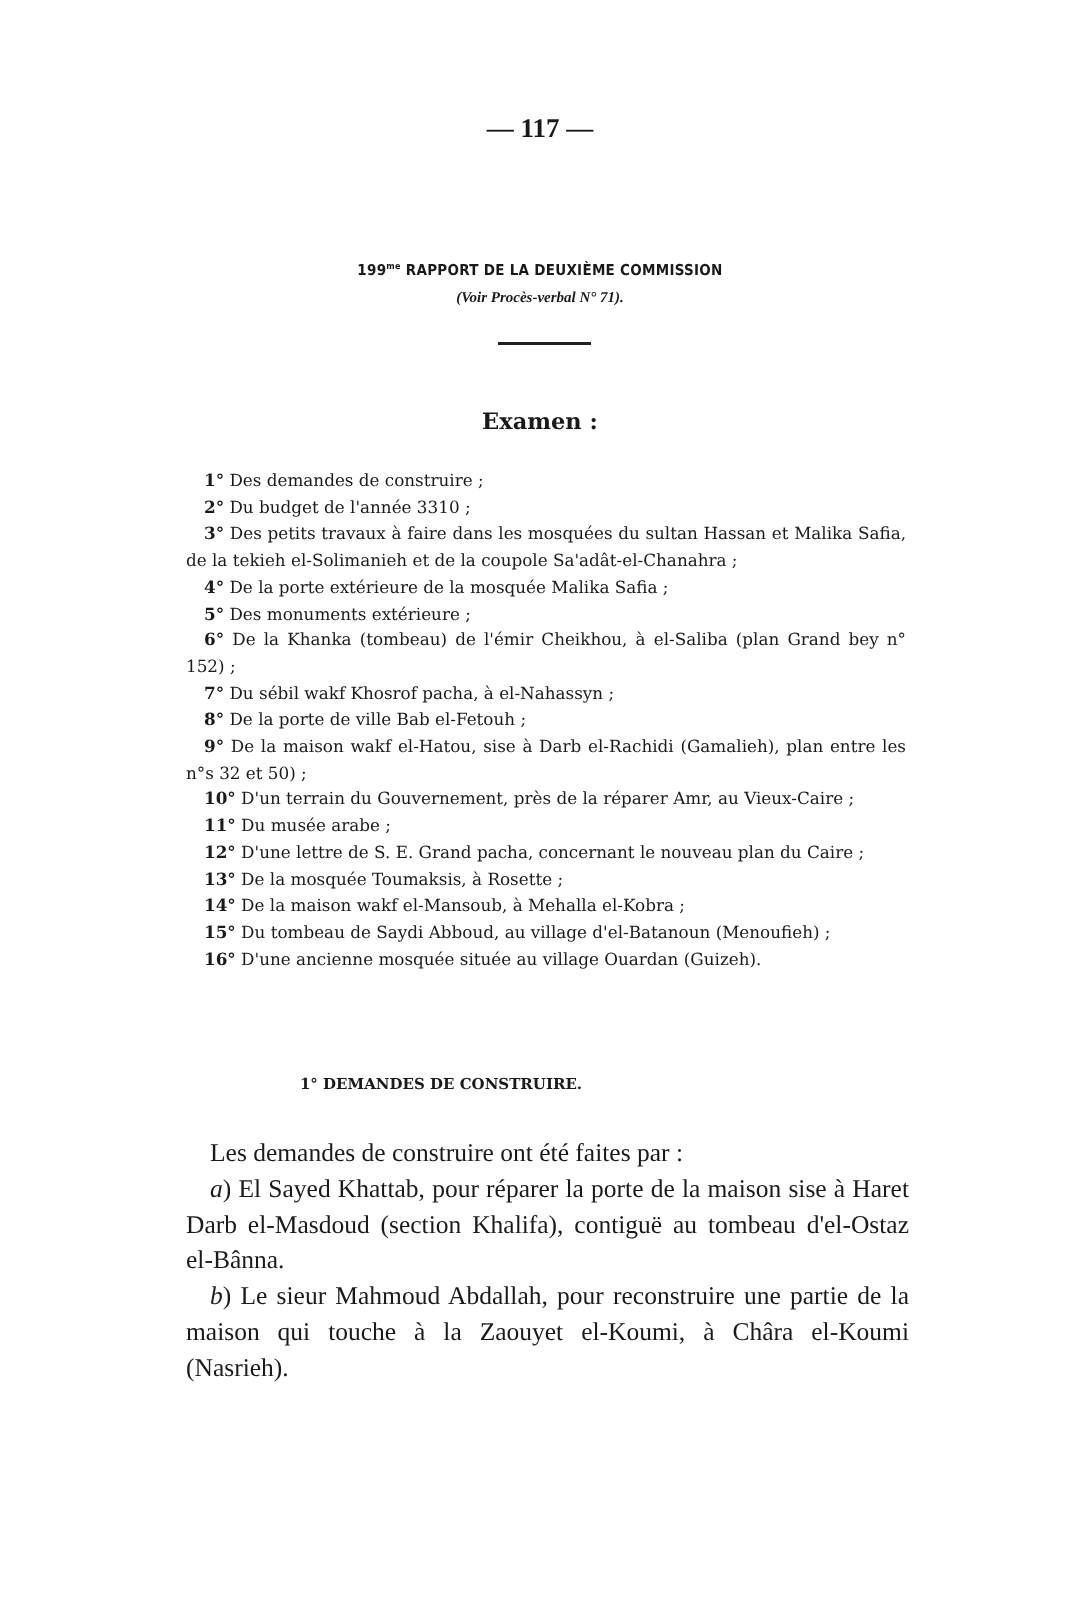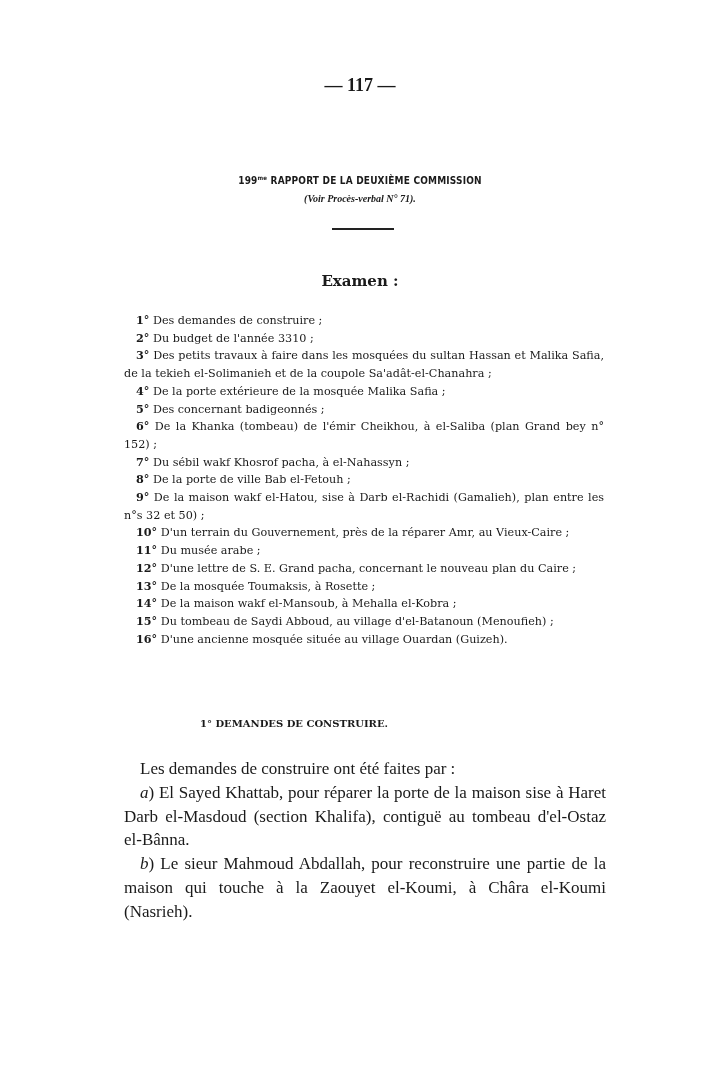--- a/index.html
+++ b/index.html
@@ -39,21 +39,21 @@
 <div class="report-sub">(Voir Procès-verbal N° 71).</div>
 <div class="rule"></div>
 
 <div class="examen">Examen :</div>
 
 <div class="list" id="agenda-list">
     <div class="item"><span class="num">1°</span><span> Des demandes de construire ;</span></div>
     <div class="item"><span class="num">2°</span><span> Du budget de l'année 3310 ;</span></div>
     <div class="item"><span class="num">3°</span><span> Des petits travaux à faire dans les mosquées du sultan Hassan et Malika Safia, de la tekieh el-Solimanieh et de la coupole Sa'adât-el-Chanahra ;</span></div>
     <div class="item"><span class="num">4°</span><span> De la porte extérieure de la mosquée Malika Safia ;</span></div>
-    <div class="item"><span class="num">5°</span><span> Des concernant badigeonnés ;</span></div>
+    <div class="item"><span class="num">5°</span><span> Des monuments extérieure ;</span></div>
     <div class="item"><span class="num">6°</span><span> De la Khanka (tombeau) de l'émir Cheikhou, à el-Saliba (plan Grand bey n° 152) ;</span></div>
     <div class="item"><span class="num">7°</span><span> Du sébil wakf Khosrof pacha, à el-Nahassyn ;</span></div>
     <div class="item"><span class="num">8°</span><span> De la porte de ville Bab el-Fetouh ;</span></div>
     <div class="item"><span class="num">9°</span><span> De la maison wakf el-Hatou, sise à Darb el-Rachidi (Gamalieh), plan entre les n°s 32 et 50) ;</span></div>
     <div class="item"><span class="num">10°</span><span> D'un terrain du Gouvernement, près de la réparer Amr, au Vieux-Caire ;</span></div>
     <div class="item"><span class="num">11°</span><span> Du musée arabe ;</span></div>
     <div class="item"><span class="num">12°</span><span> D'une lettre de S. E. Grand pacha, concernant le nouveau plan du Caire ;</span></div>
     <div class="item"><span class="num">13°</span><span> De la mosquée Toumaksis, à Rosette ;</span></div>
     <div class="item"><span class="num">14°</span><span> De la maison wakf el-Mansoub, à Mehalla el-Kobra ;</span></div>
     <div class="item"><span class="num">15°</span><span> Du tombeau de Saydi Abboud, au village d'el-Batanoun (Menoufieh) ;</span></div>

